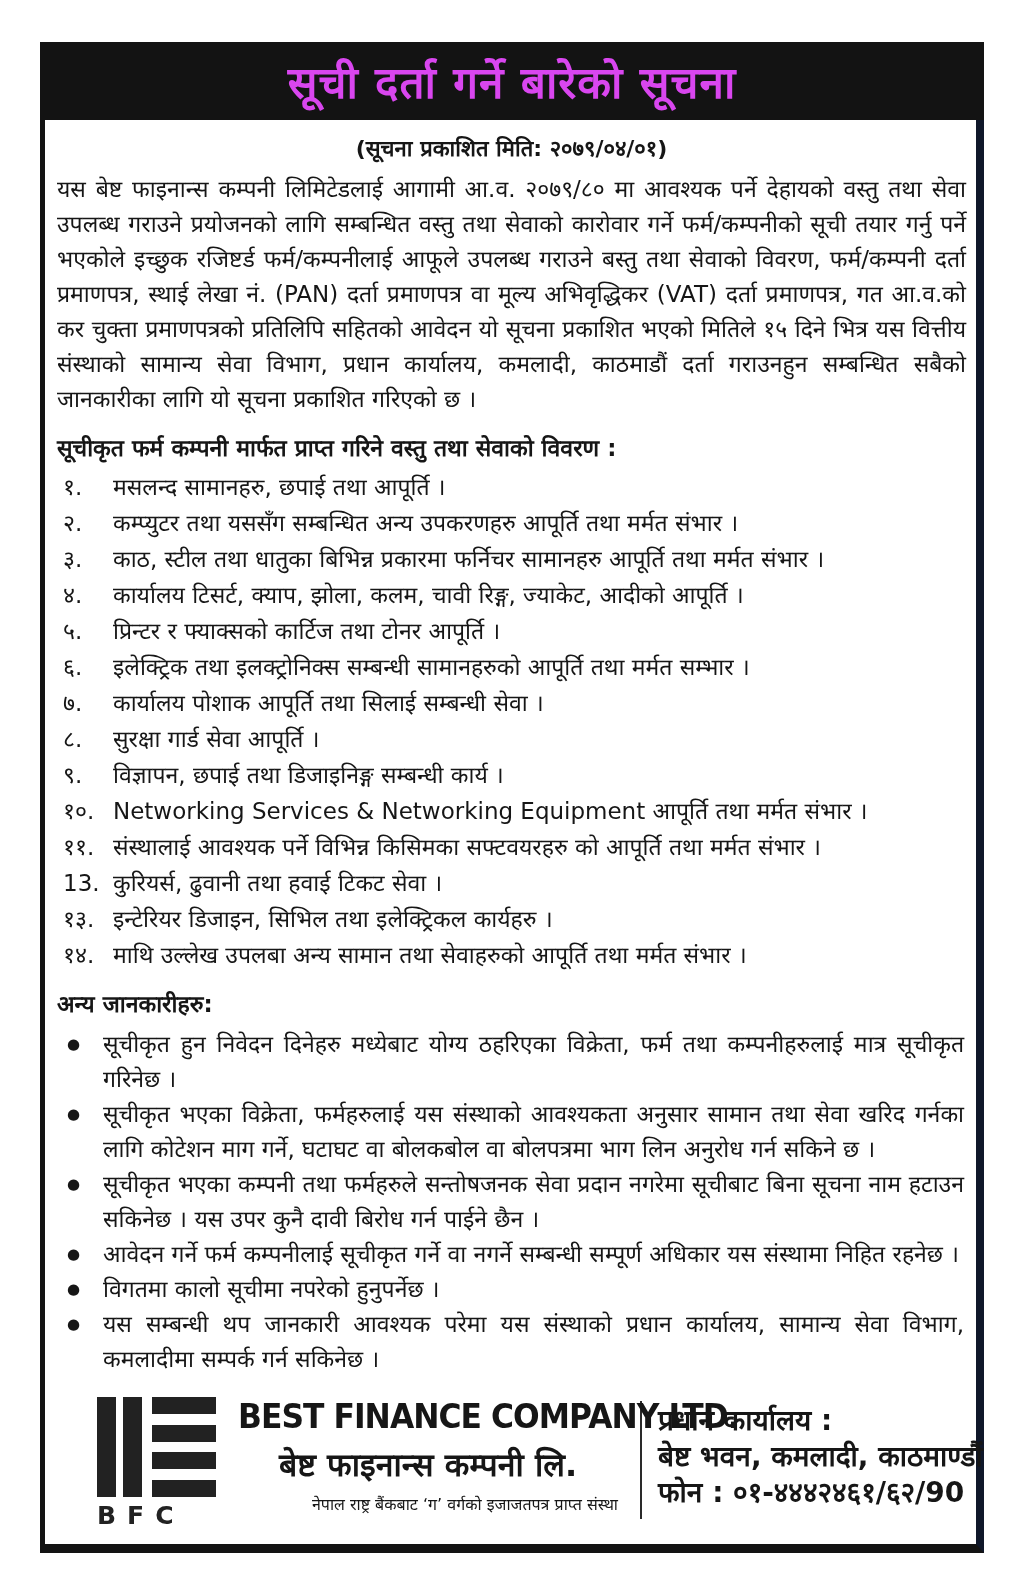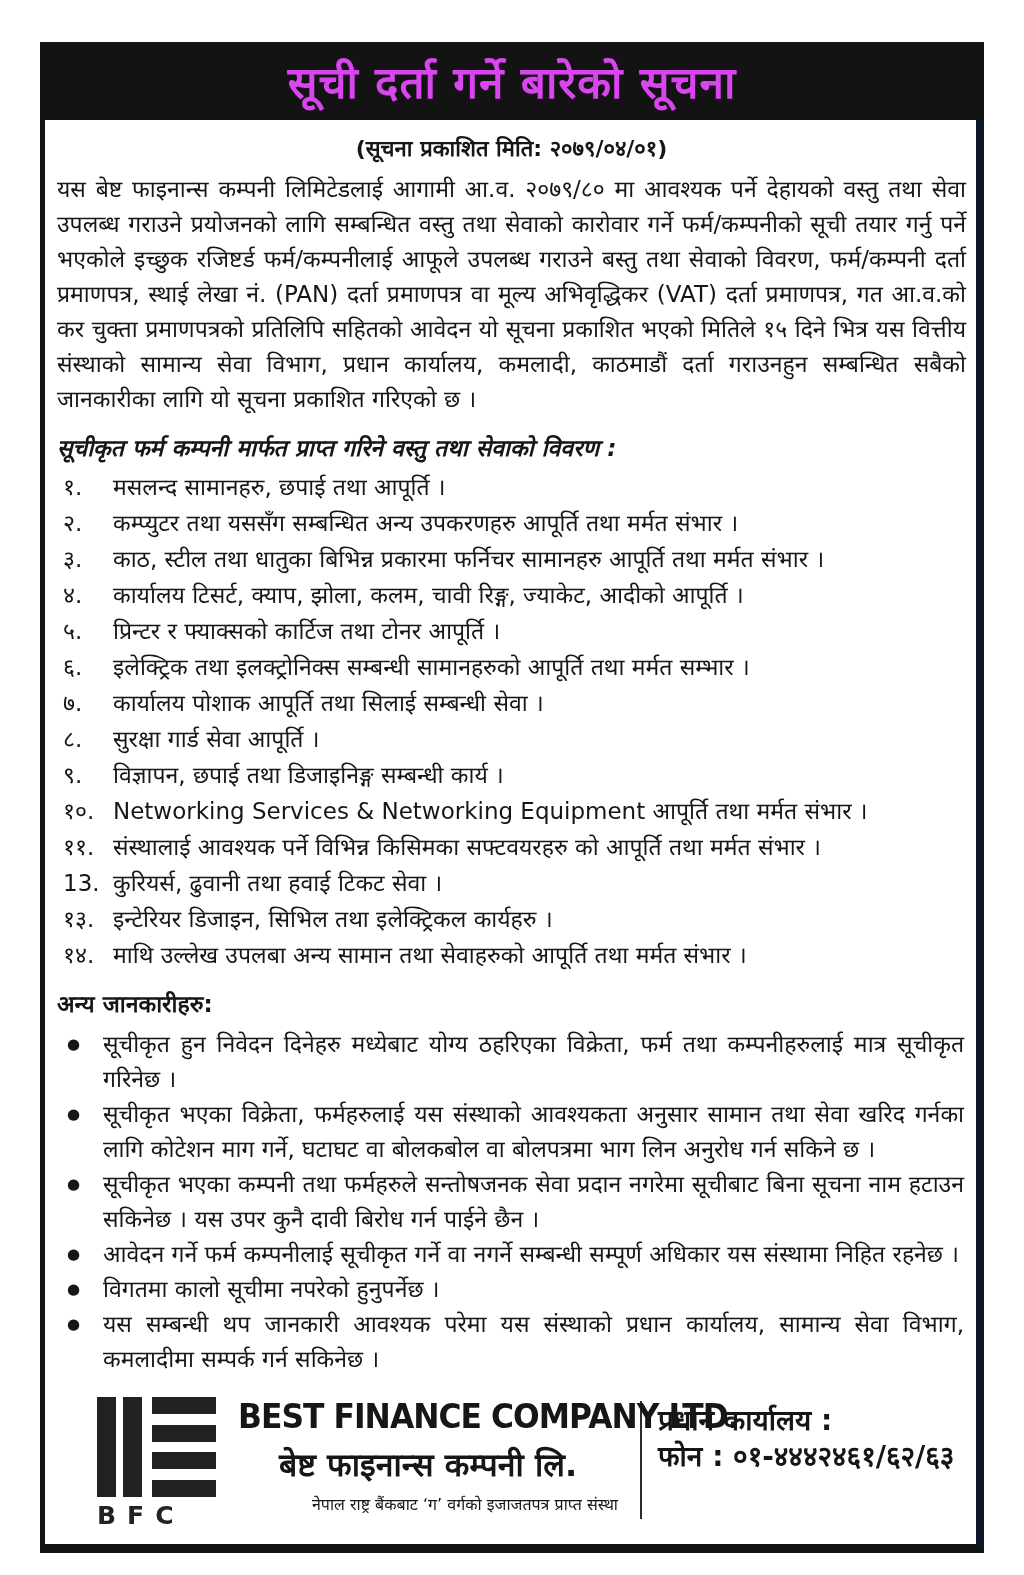--- a/index.html
+++ b/index.html
@@ -53,21 +53,20 @@
     font-size: 23px;
     line-height: 35px;
     text-align: justify;
     margin: 0 2px 14px 2px;
   }
   .intro .bold-inline { font-weight: normal; }
   .section-heading {
     font-weight: bold;
     font-size: 23px;
     margin: 12px 0 6px 2px;
-    font-style: italic;
   }
   .num-list { margin: 0; }
   .num-item {
     display: flex;
     font-size: 23px;
     line-height: 36px;
     align-items: flex-start;
   }
   .num-item .num {
     flex: none;
@@ -293,18 +292,19 @@
       <div class="company-block">
         <div class="company-en">BEST FINANCE COMPANY LTD.</div>
         <div class="company-np">बेष्ट फाइनान्स कम्पनी लि.</div>
         <div class="license-note">नेपाल राष्ट्र बैंकबाट ‘ग’ वर्गको इजाजतपत्र प्राप्त संस्था</div>
       </div>
 
       <div class="vdivider"></div>
 
       <div class="address-block">
         <div>प्रधान कार्यालय :</div>
-        <div>फोन : ०१-४४४२४६१/६२/६३</div>
+        <div>बेष्ट भवन, कमलादी, काठमाण्डौं</div>
+        <div>फोन : ०१-४४४२४६१/६२/90</div>
       </div>
     </div>
 
   </div>
 </div>
 
 </body></html>

